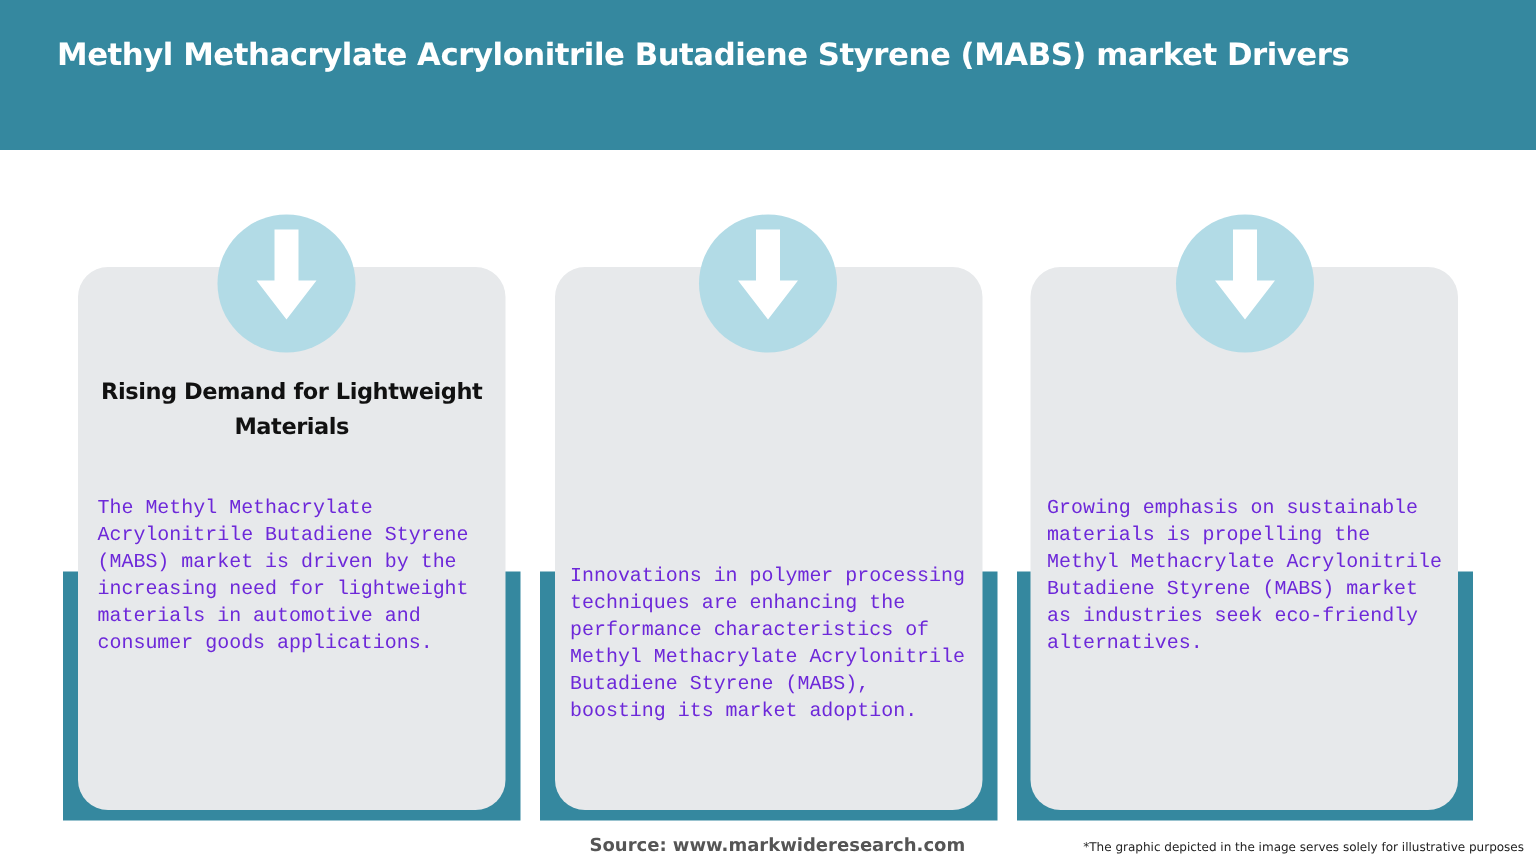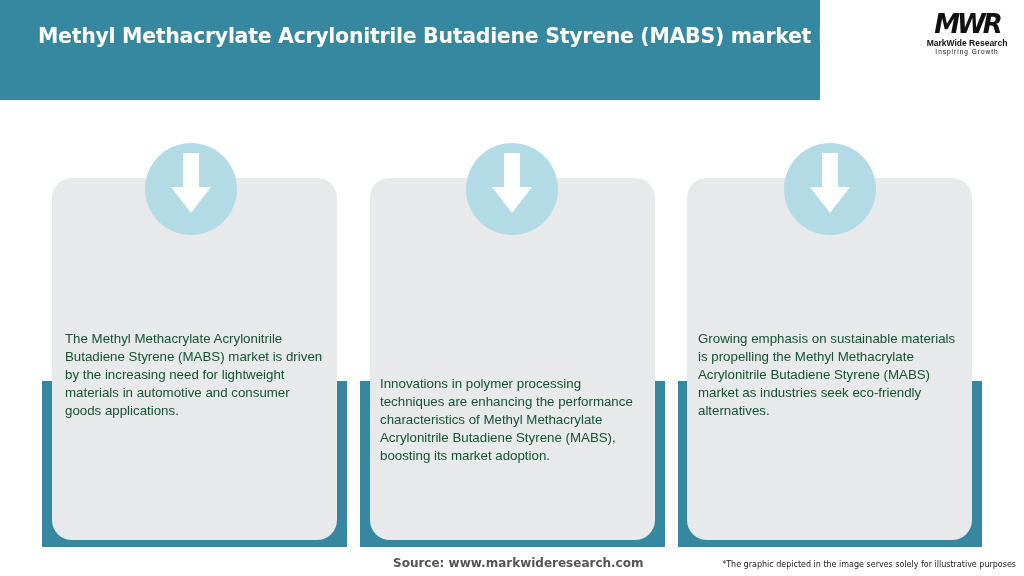--- a/index.html
+++ b/index.html
@@ -1,46 +1,42 @@
 <!DOCTYPE html>
 <html><head>
 <meta charset="utf-8">
 <style>
   html, body { margin: 0; padding: 0; }
   body { width: 1024px; height: 576px; position: relative; background: #ffffff; overflow: hidden; font-family: "Liberation Sans", sans-serif; }
-  .header { position: absolute; left: 0; top: 0; width: 820px; height: 100px; background: #35889f; }
+  .header { position: absolute; left: 0; top: 0; width: 1024px; height: 100px; background: #35889f; }
   .title { position: absolute; left: 38px; top: 24px; color: #ffffff; font-family: "DejaVu Sans", sans-serif; font-weight: bold; font-size: 20.5px; letter-spacing: -0.3px; white-space: nowrap; }
   .logo { position: absolute; left: 922px; top: 10px; width: 90px; height: 48px; text-align: center; }
   .logo-mark { font-family: "DejaVu Sans", sans-serif; font-weight: bold; font-style: italic; font-size: 26px; color: #111; letter-spacing: -3px; line-height: 28px; }
   .logo-name { font-family: "Liberation Sans", sans-serif; font-weight: bold; font-size: 8.5px; color: #111; line-height: 10px; }
   .logo-tag { font-family: "Liberation Sans", sans-serif; font-size: 6.5px; color: #111; letter-spacing: 1px; line-height: 8px; }
 
   .backing { position: absolute; top: 381px; height: 166px; background: #35889f; }
   .card { position: absolute; top: 178px; height: 362px; width: 285px; background: #e7e9eb; border-radius: 20px; }
   .circle { position: absolute; top: 143px; width: 92px; height: 92px; border-radius: 50%; background: #b2dbe6; }
   .circle svg { position: absolute; left: 0; top: 0; }
   .card-title { position: absolute; top: 72px; left: 10px; right: 10px; text-align: center; font-family: "DejaVu Sans", sans-serif; font-weight: bold; font-size: 15px; color: #111; line-height: 23px; letter-spacing: -0.3px; }
-  .card-body { position: absolute; top: 152px; left: 13px; right: 8px; font-family: Liberation Sans, sans-serif; font-size: 13.3px; color: #14532d; line-height: 18px; }
+  .card-body { position: absolute; top: 152px; left: 13px; right: 8px; font-family: Liberation Mono, monospace; font-size: 13.3px; color: #6d28d9; line-height: 18px; }
   .source { position: absolute; left: 393px; top: 556px; font-family: "DejaVu Sans", sans-serif; font-weight: bold; font-size: 12px; color: #555; }
   .note { position: absolute; right: 8px; top: 560px; font-family: "DejaVu Sans", sans-serif; font-size: 8px; color: #222; white-space: nowrap; }
 </style>
 </head>
 <body>
 
 <div class="header">
   <div class="title">Methyl Methacrylate Acrylonitrile Butadiene Styrene (MABS) market Drivers</div>
-  <div class="logo">
-    <div class="logo-mark">MWR</div>
-    <div class="logo-name">MarkWide Research</div>
-    <div class="logo-tag">Inspiring Growth</div>
-  </div>
 </div>
 
 <div class="backing" style="left:42px; width:305px;"></div>
 <div class="card" style="left:52px;">
+  <div class="card-title" style="top:72px;">Rising Demand for Lightweight Materials</div>
   <div class="card-body">The Methyl Methacrylate Acrylonitrile Butadiene Styrene (MABS) market is driven by the increasing need for lightweight materials in automotive and consumer goods applications.</div>
 </div>
 <div class="circle" style="left:145px;">
   <svg width="92" height="92" viewBox="0 0 92 92">
       <polygon points="38,10 54,10 54,44 66,44 46,70 26,44 38,44" fill="#ffffff"></polygon>
     </svg>
 </div>
 
 <div class="backing" style="left:360px; width:305px;"></div>
 <div class="card" style="left:370px;">

